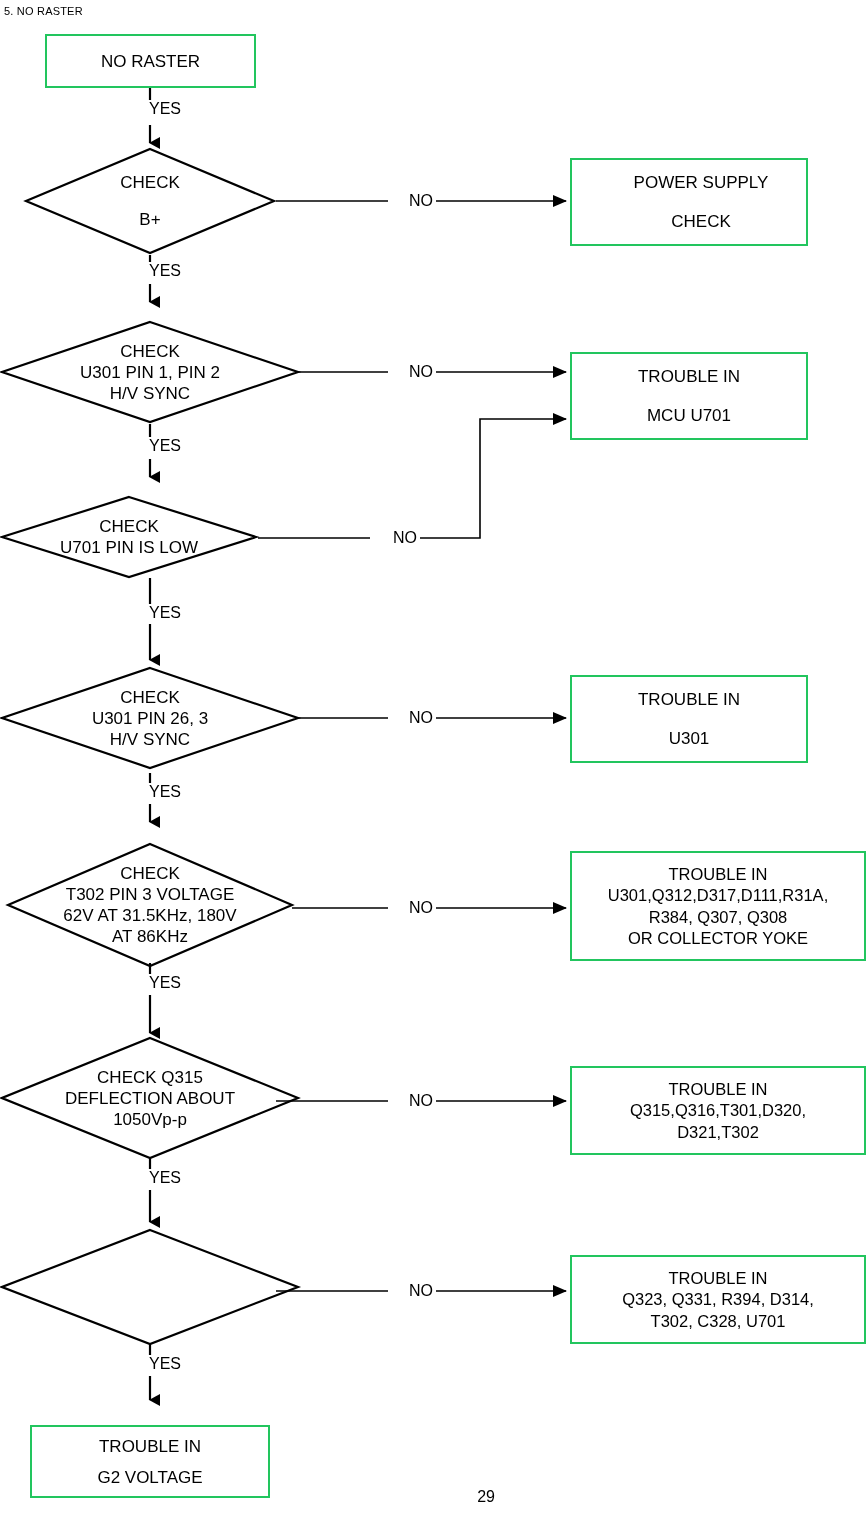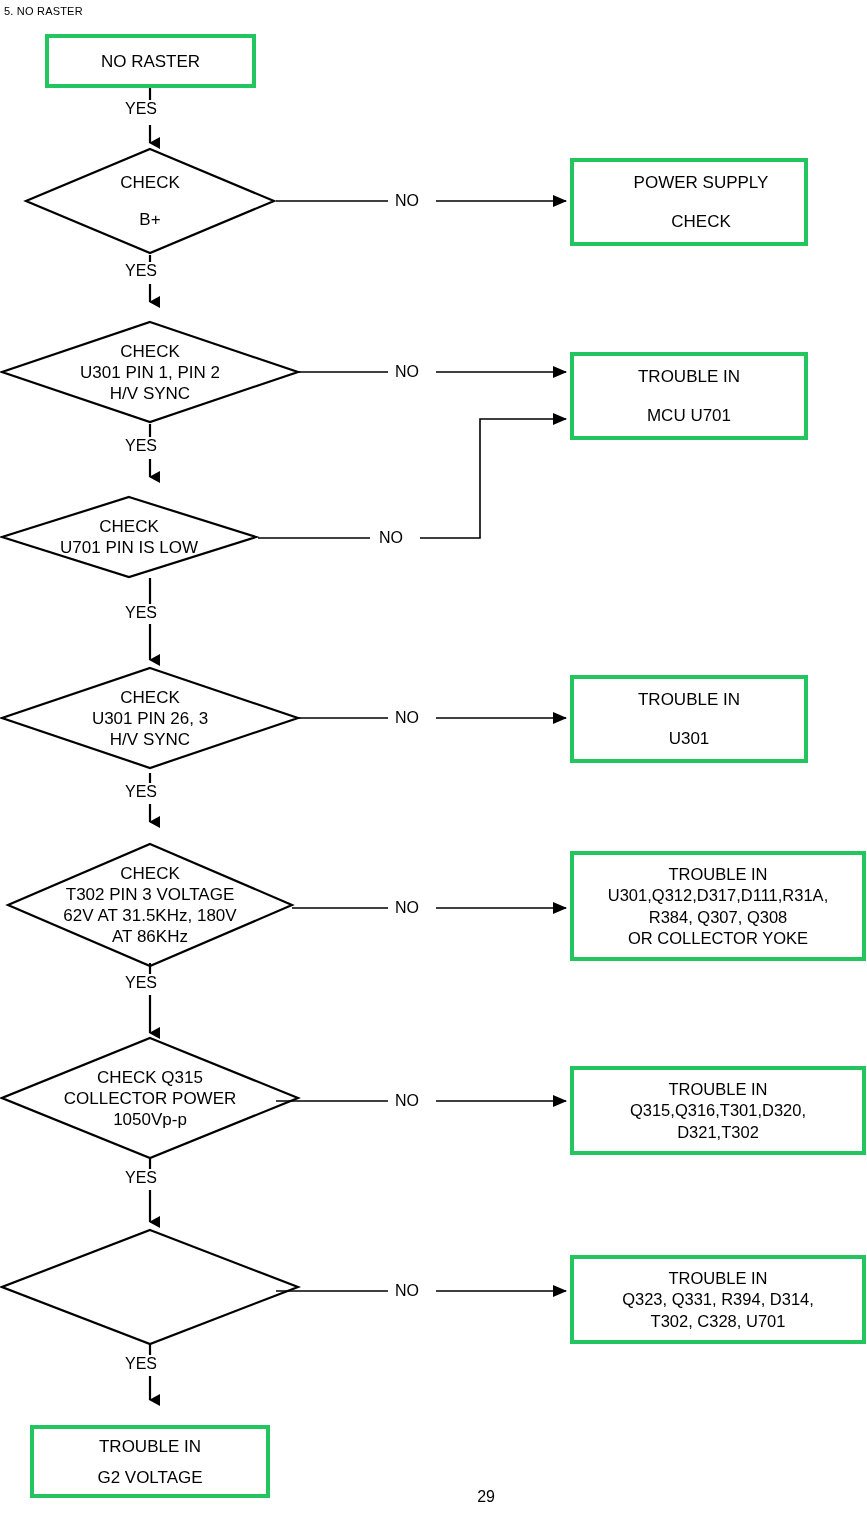--- a/index.html
+++ b/index.html
@@ -43,21 +43,21 @@
   }
 
   
   .node {
     position: absolute;
     box-sizing: border-box;
   }
 
   
   .rect {
-    border: 4px solid #22c55e;
+    border: 2px solid #22c55e;
     background: #fff;
     display: flex;
     flex-direction: column;
     align-items: center;
     justify-content: center;
     text-align: center;
     font-size: 17px;
     line-height: 1.0;
   }
   .rect .line {
@@ -88,21 +88,21 @@
     white-space: nowrap;
   }
   .diamond .dtext .line { display: block; white-space: nowrap; }
 
   
   .edge-label {
     position: absolute;
     font-size: 16px;
     line-height: 18px;
     white-space: nowrap;
-    text-align: left;
+    text-align: right;
     background: #fff;
     padding: 0 3px;
   }
 
   
   #edges {
     position: absolute;
     left: 0;
     top: 0;
     width: 867px;
@@ -236,21 +236,21 @@
       <span class="line">AT 86KHz</span>
     </div>
   </div>
 
   <div class="diamond" style="left:0px; top:1036px; width:300px; height:124px;">
     <svg width="300" height="124" viewBox="0 0 300 124">
       <polygon points="150,2 298,62 150,122 2,62" fill="none" stroke="#000" stroke-width="2.2"></polygon>
     </svg>
     <div class="dtext">
       <span class="line">CHECK Q315</span>
-      <span class="line">COLLECTOR POWER</span>
+      <span class="line">DEFLECTION ABOUT</span>
       <span class="line">1050Vp-p</span>
     </div>
   </div>
 
   <div class="diamond" style="left:0px; top:1228px; width:300px; height:118px;">
     <svg width="300" height="118" viewBox="0 0 300 118">
       <polygon points="150,2 298,59 150,116 2,59" fill="none" stroke="#000" stroke-width="2.2"></polygon>
     </svg>
   </div>
 

